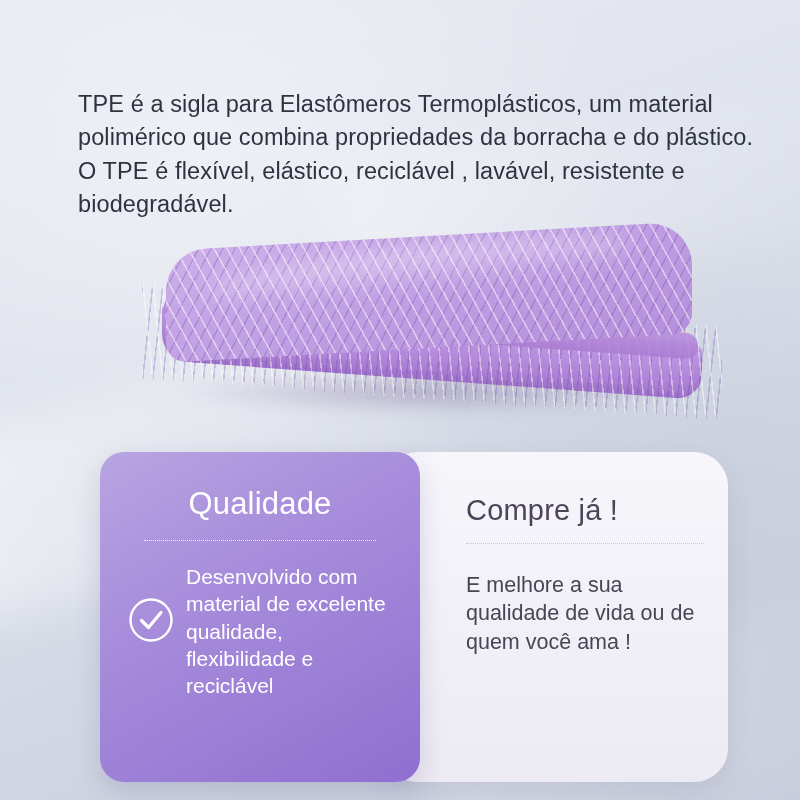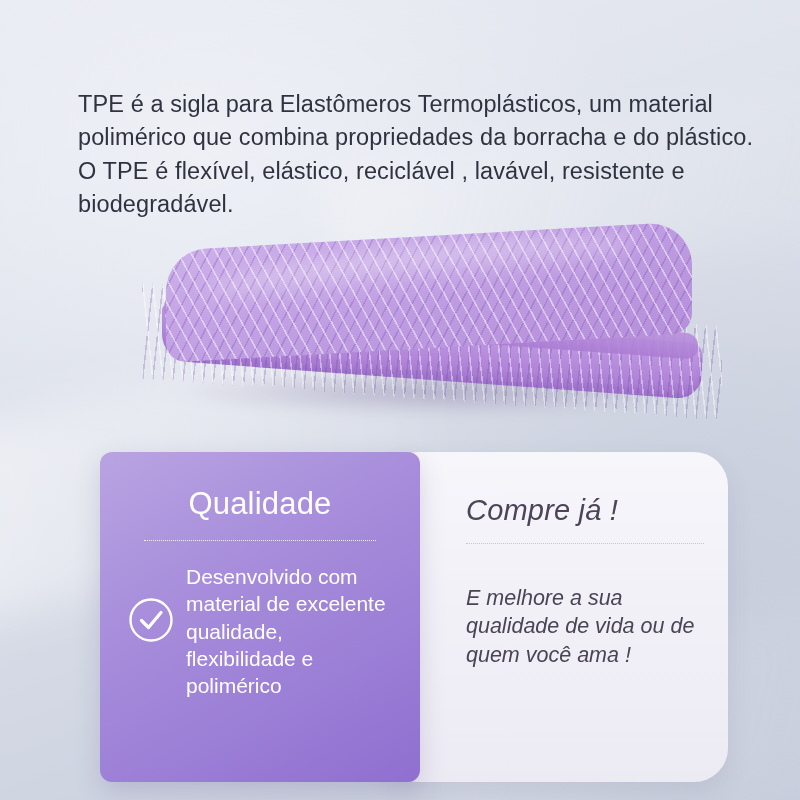--- a/index.html
+++ b/index.html
@@ -141,35 +141,34 @@
   }
   .card {
     position: absolute;
     top: 0;
     height: 330px;
     box-sizing: border-box;
   }
   .card-left {
     left: 0;
     width: 320px;
-    border-radius: 12px;
+    border-radius: 24px;
     background: linear-gradient(150deg, #b9a4e2 0%, #a78ddb 38%, #9b7ed6 70%, #8f6fd0 100%);
     box-shadow: 0 10px 26px rgba(80,60,130,0.18);
     padding: 34px 28px 26px 28px;
     z-index: 2;
   }
   .card-right {
     left: 284px;
     width: 344px;
     border-radius: 34px;
     background: linear-gradient(180deg, #f7f6fb 0%, #eceaf3 100%);
     box-shadow: 0 10px 24px rgba(80,80,120,0.12);
     padding: 42px 26px 26px 82px;
     z-index: 1;
-    font-style: italic;
   }
   .card-title {
     font-size: 31px;
     font-weight: 400;
     color: #ffffff;
     text-align: center;
     letter-spacing: 0.2px;
   }
   .card-title.dark {
     color: #4c4458;
@@ -188,21 +187,21 @@
     border-top: 1.6px dotted #c9c4d6;
   }
   .card-body {
     margin-top: 22px;
     font-size: 21px;
     line-height: 1.30;
     color: #ffffff;
   }
   .card-body.dark {
     color: #4a4455;
-    margin-top: 40px;
+    margin-top: 27px;
     font-size: 21.5px;
     line-height: 1.32;
   }
   .left-content {
     position: relative;
     padding-left: 58px;
   }
   .check-icon {
     position: absolute;
     left: 0;
@@ -241,21 +240,21 @@
     <div class="card card-left">
       <div class="card-title">Qualidade</div>
       <div class="divider"></div>
       <div class="left-content">
         <span class="check-icon">
           <svg width="46" height="46" viewBox="0 0 46 46" aria-hidden="true">
             <circle cx="23" cy="23" r="20.5" fill="none" stroke="#ffffff" stroke-width="2.4"></circle>
             <path d="M13.5 23.5 L20.5 30.5 L33 15.5" fill="none" stroke="#ffffff" stroke-width="3.2" stroke-linecap="round" stroke-linejoin="round"></path>
           </svg>
         </span>
-        <div class="card-body">Desenvolvido com material de excelente qualidade, flexibilidade e polimérico</div>
+        <div class="card-body">Desenvolvido com material de excelente qualidade, flexibilidade e reciclável</div>
       </div>
     </div>
 
     <div class="card card-right">
       <div class="card-title dark">Compre já !</div>
       <div class="divider dark"></div>
       <div class="card-body dark">E melhore a sua qualidade de vida ou de quem você ama !</div>
     </div>
 
   </div>

